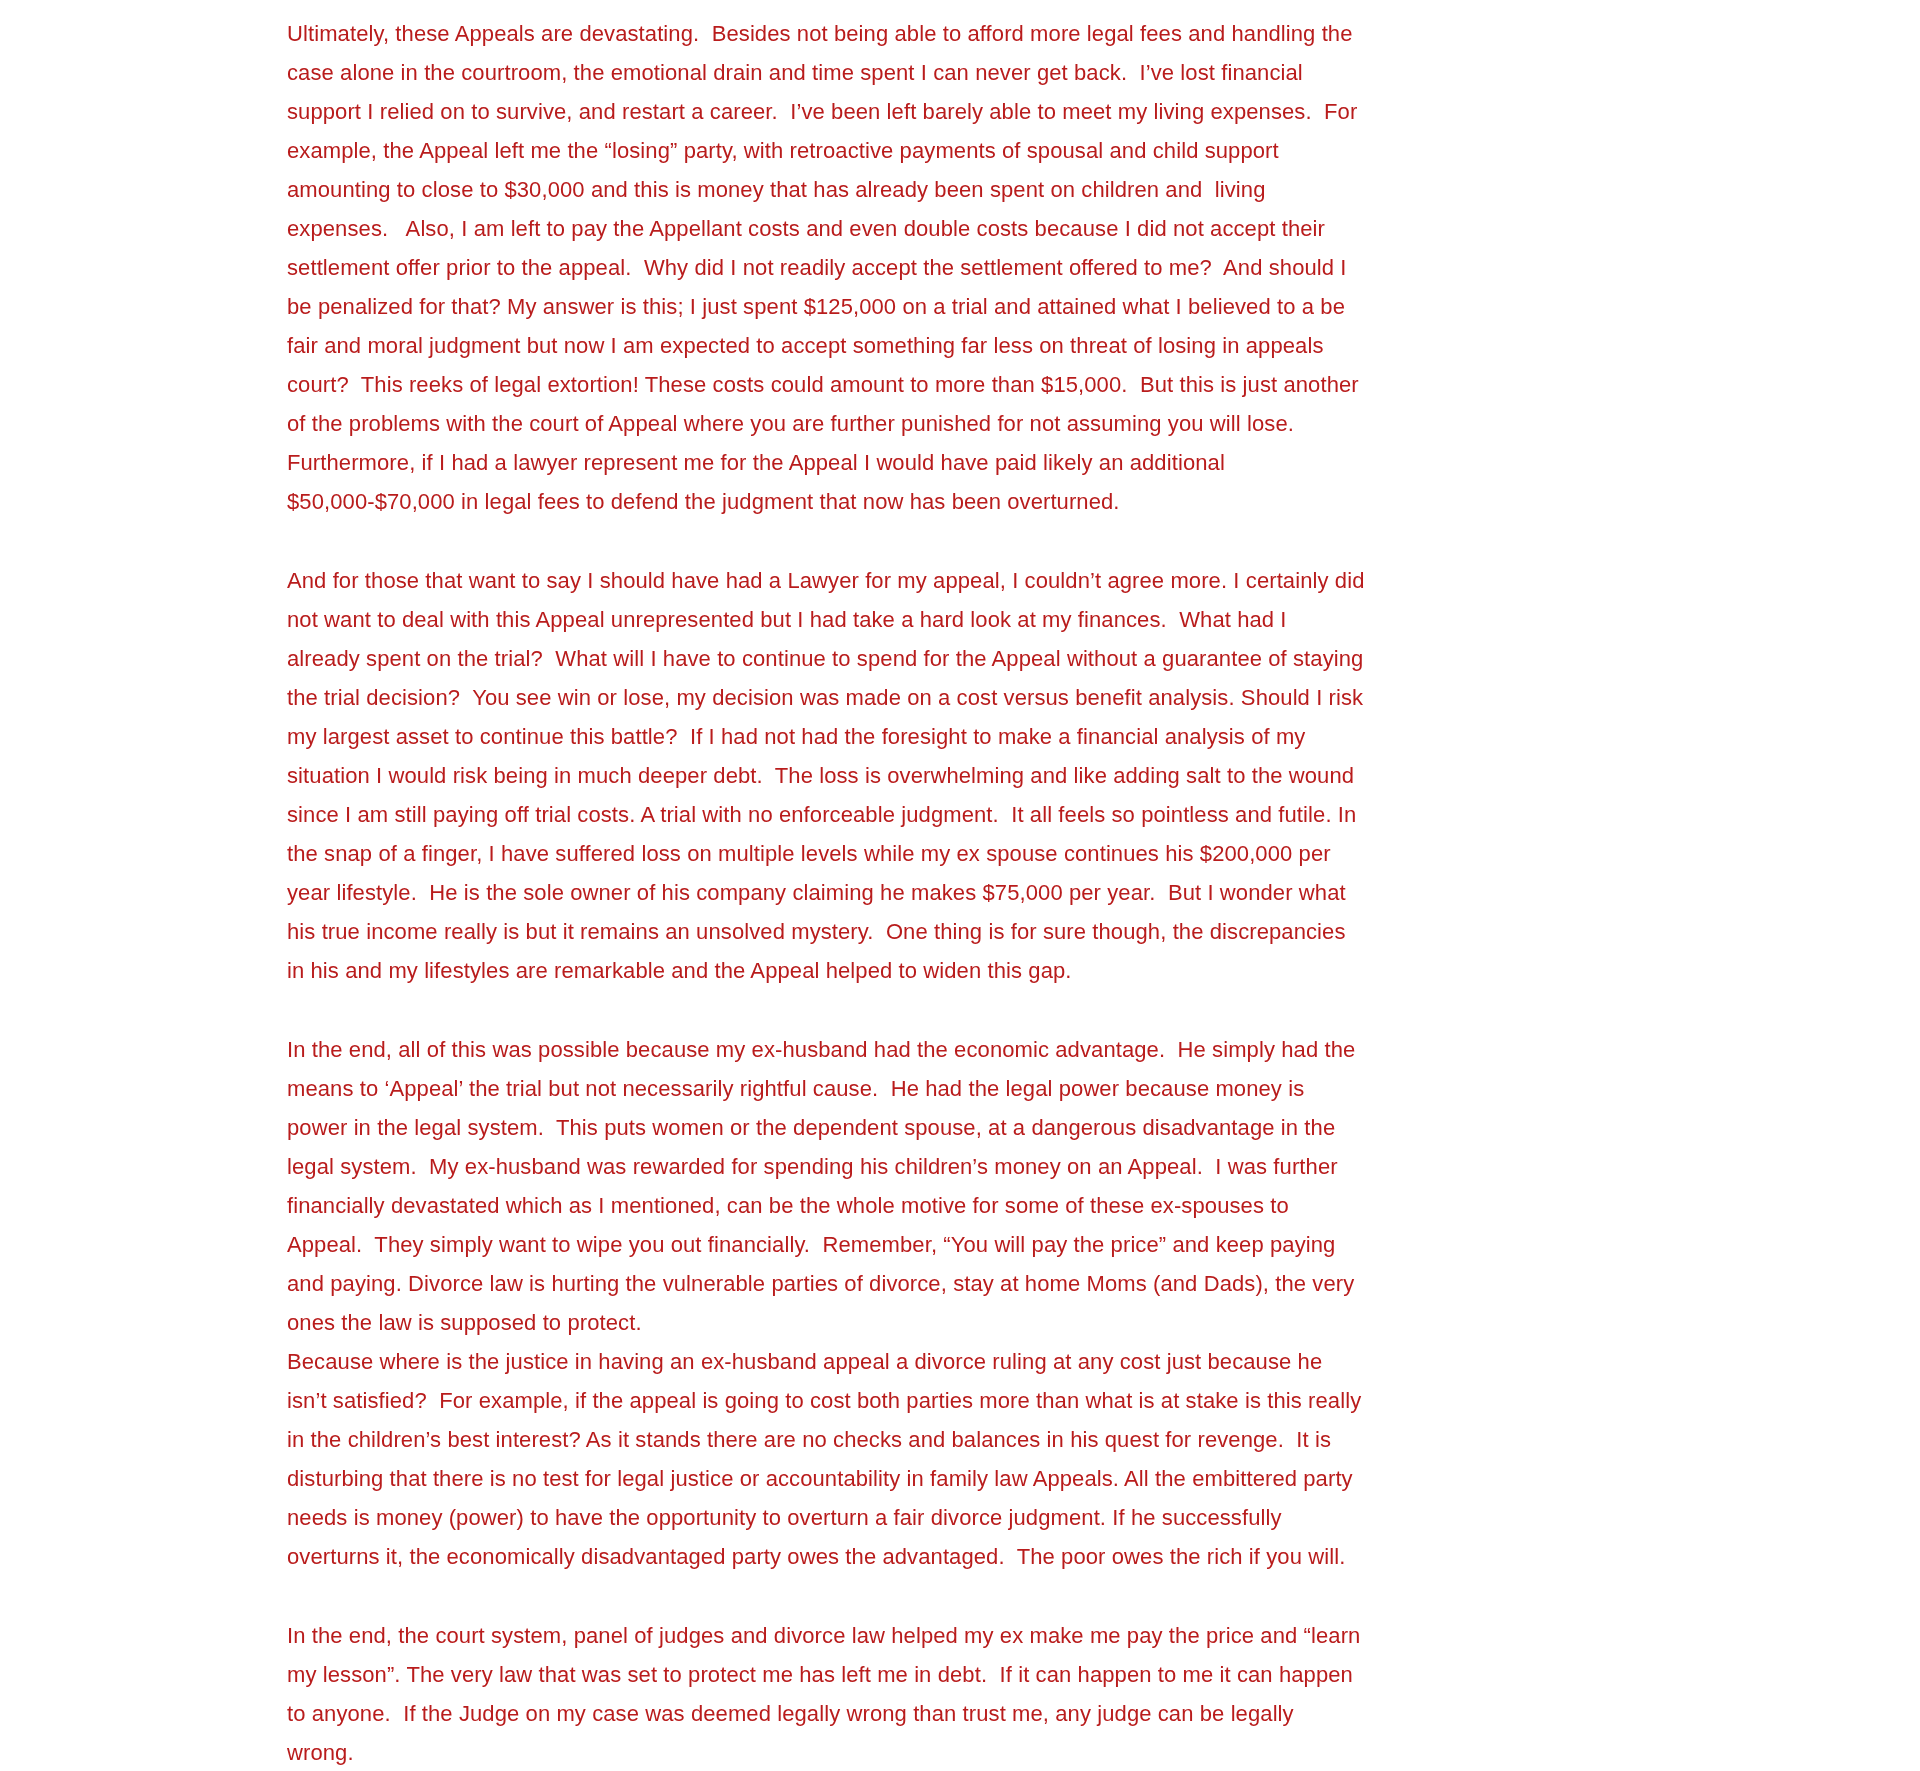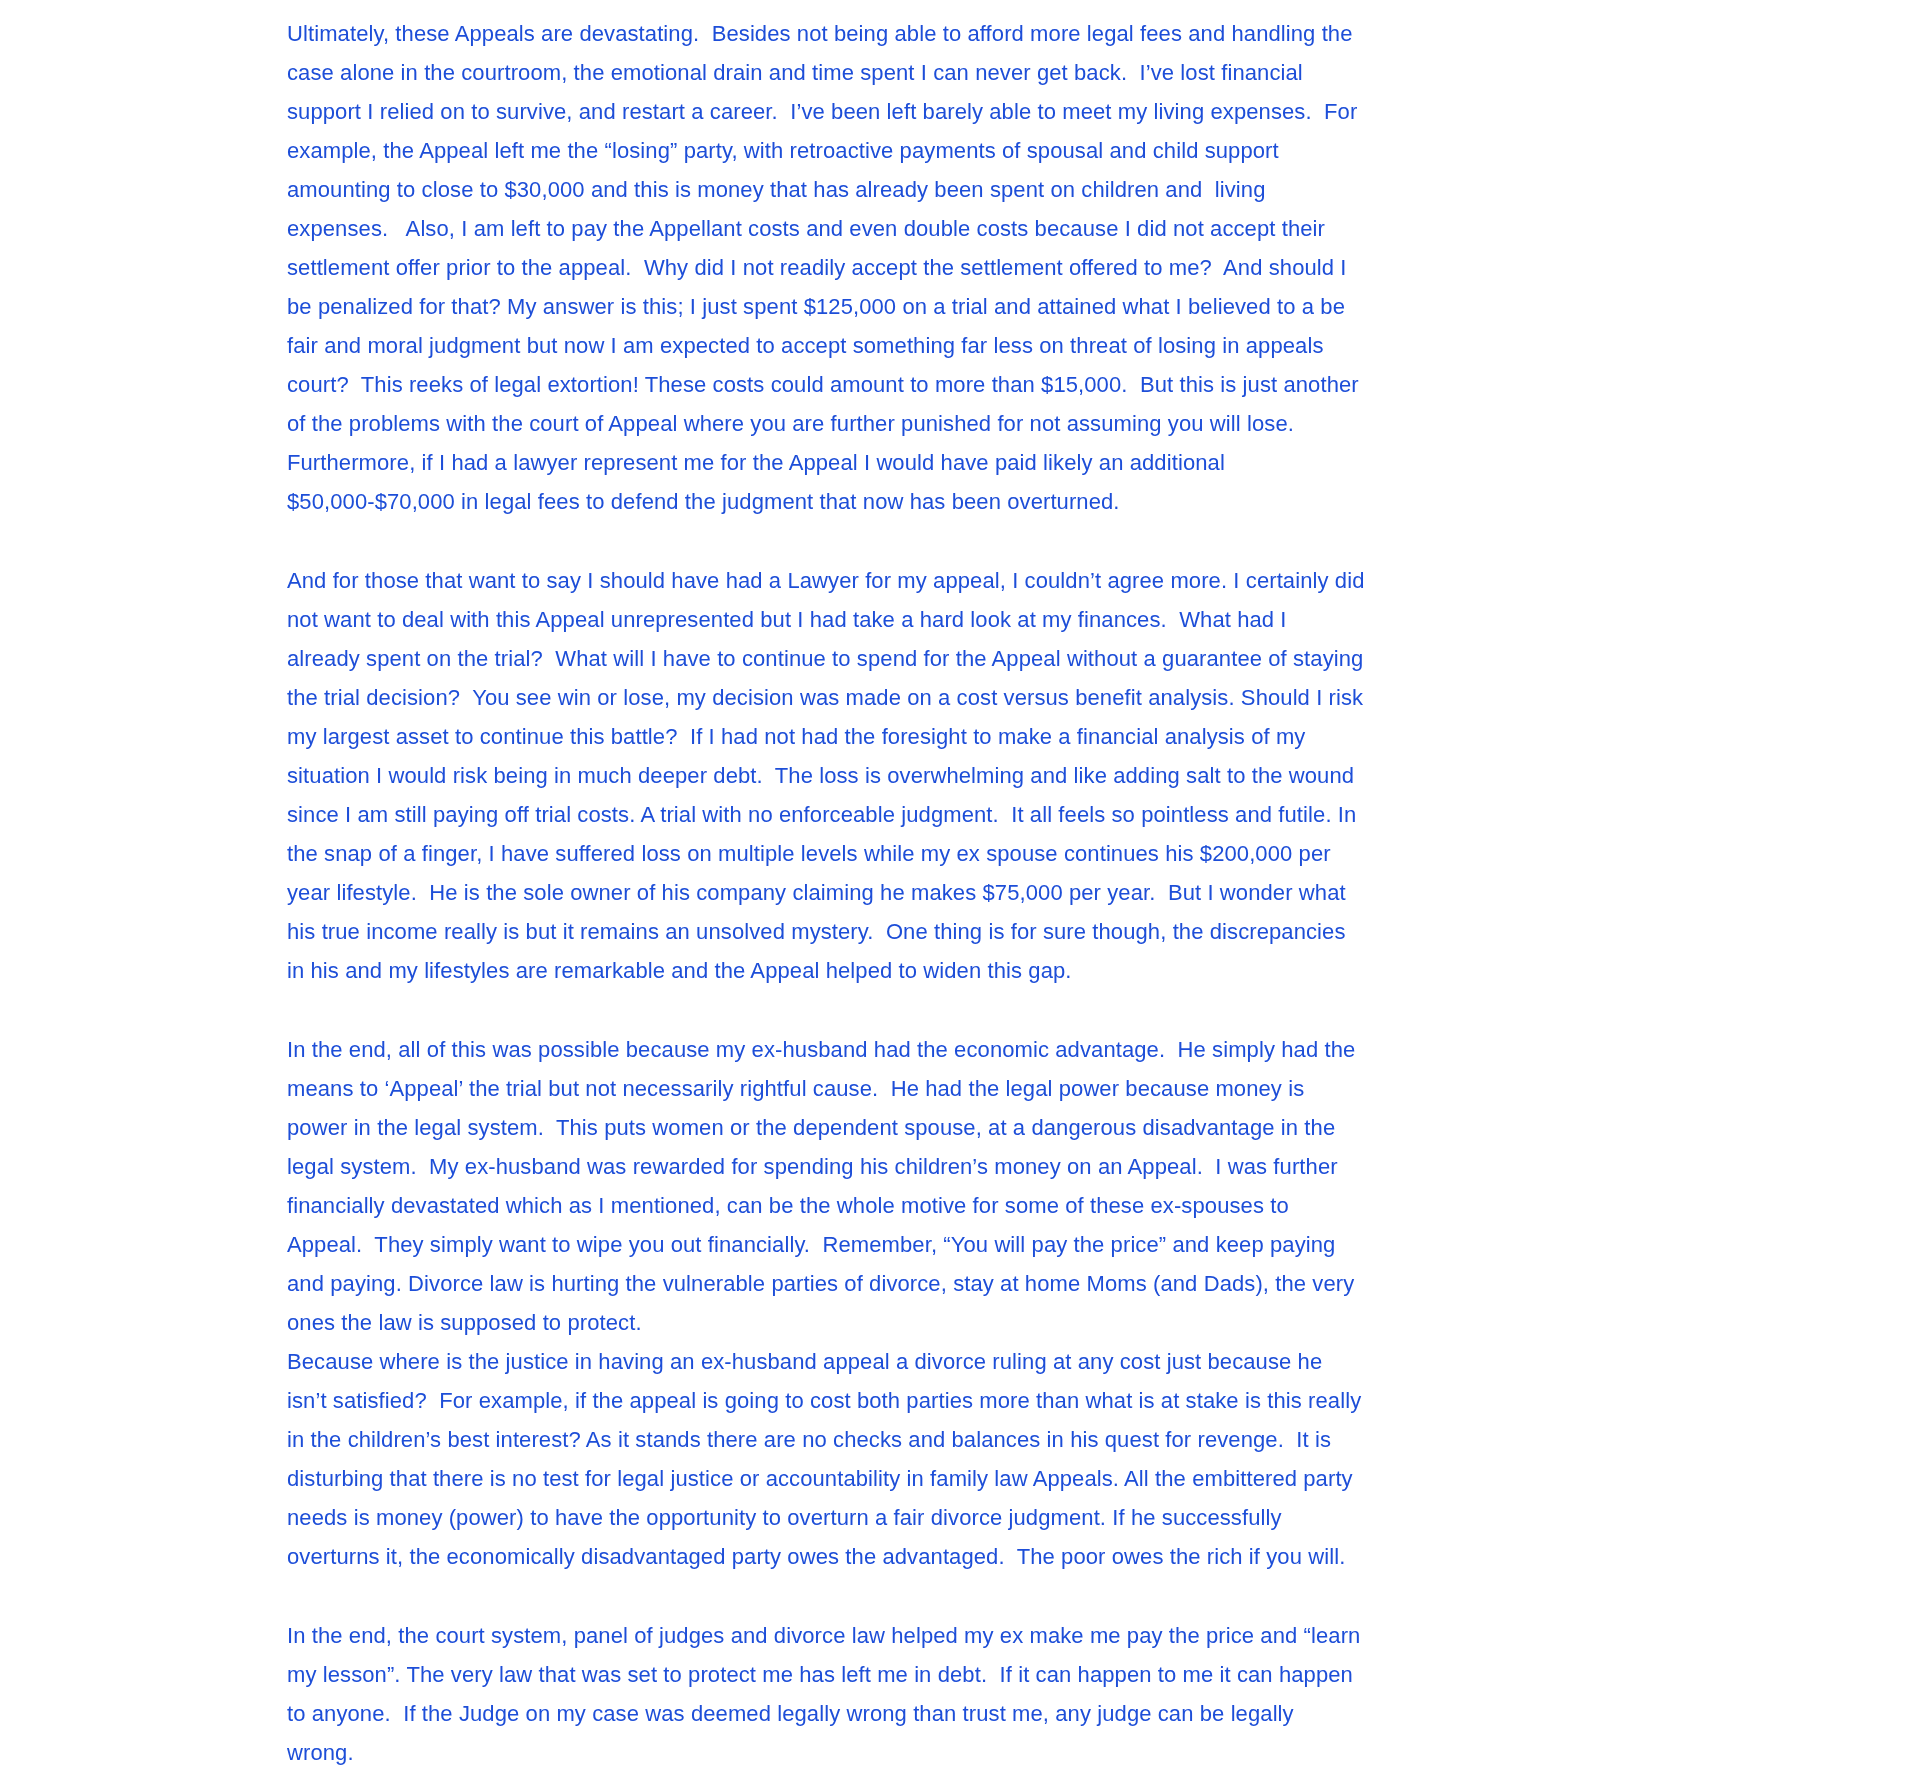--- a/index.html
+++ b/index.html
@@ -12,21 +12,21 @@
   }
   .content {
     position: relative;
     margin-left: 287px;
     width: 1078px;
     padding-top: 14px;
   }
   .article p {
     font-size: 22px;
     line-height: 39px;
-    color: #1d4ed8;
+    color: #b91c1c;
     letter-spacing: 0.1px;
     margin: 0 0 40px 0;
     white-space: pre-wrap;
     text-align: left;
     -webkit-hyphens: auto;
     hyphens: auto;
   }
 </style>
 </head>
 <body>

